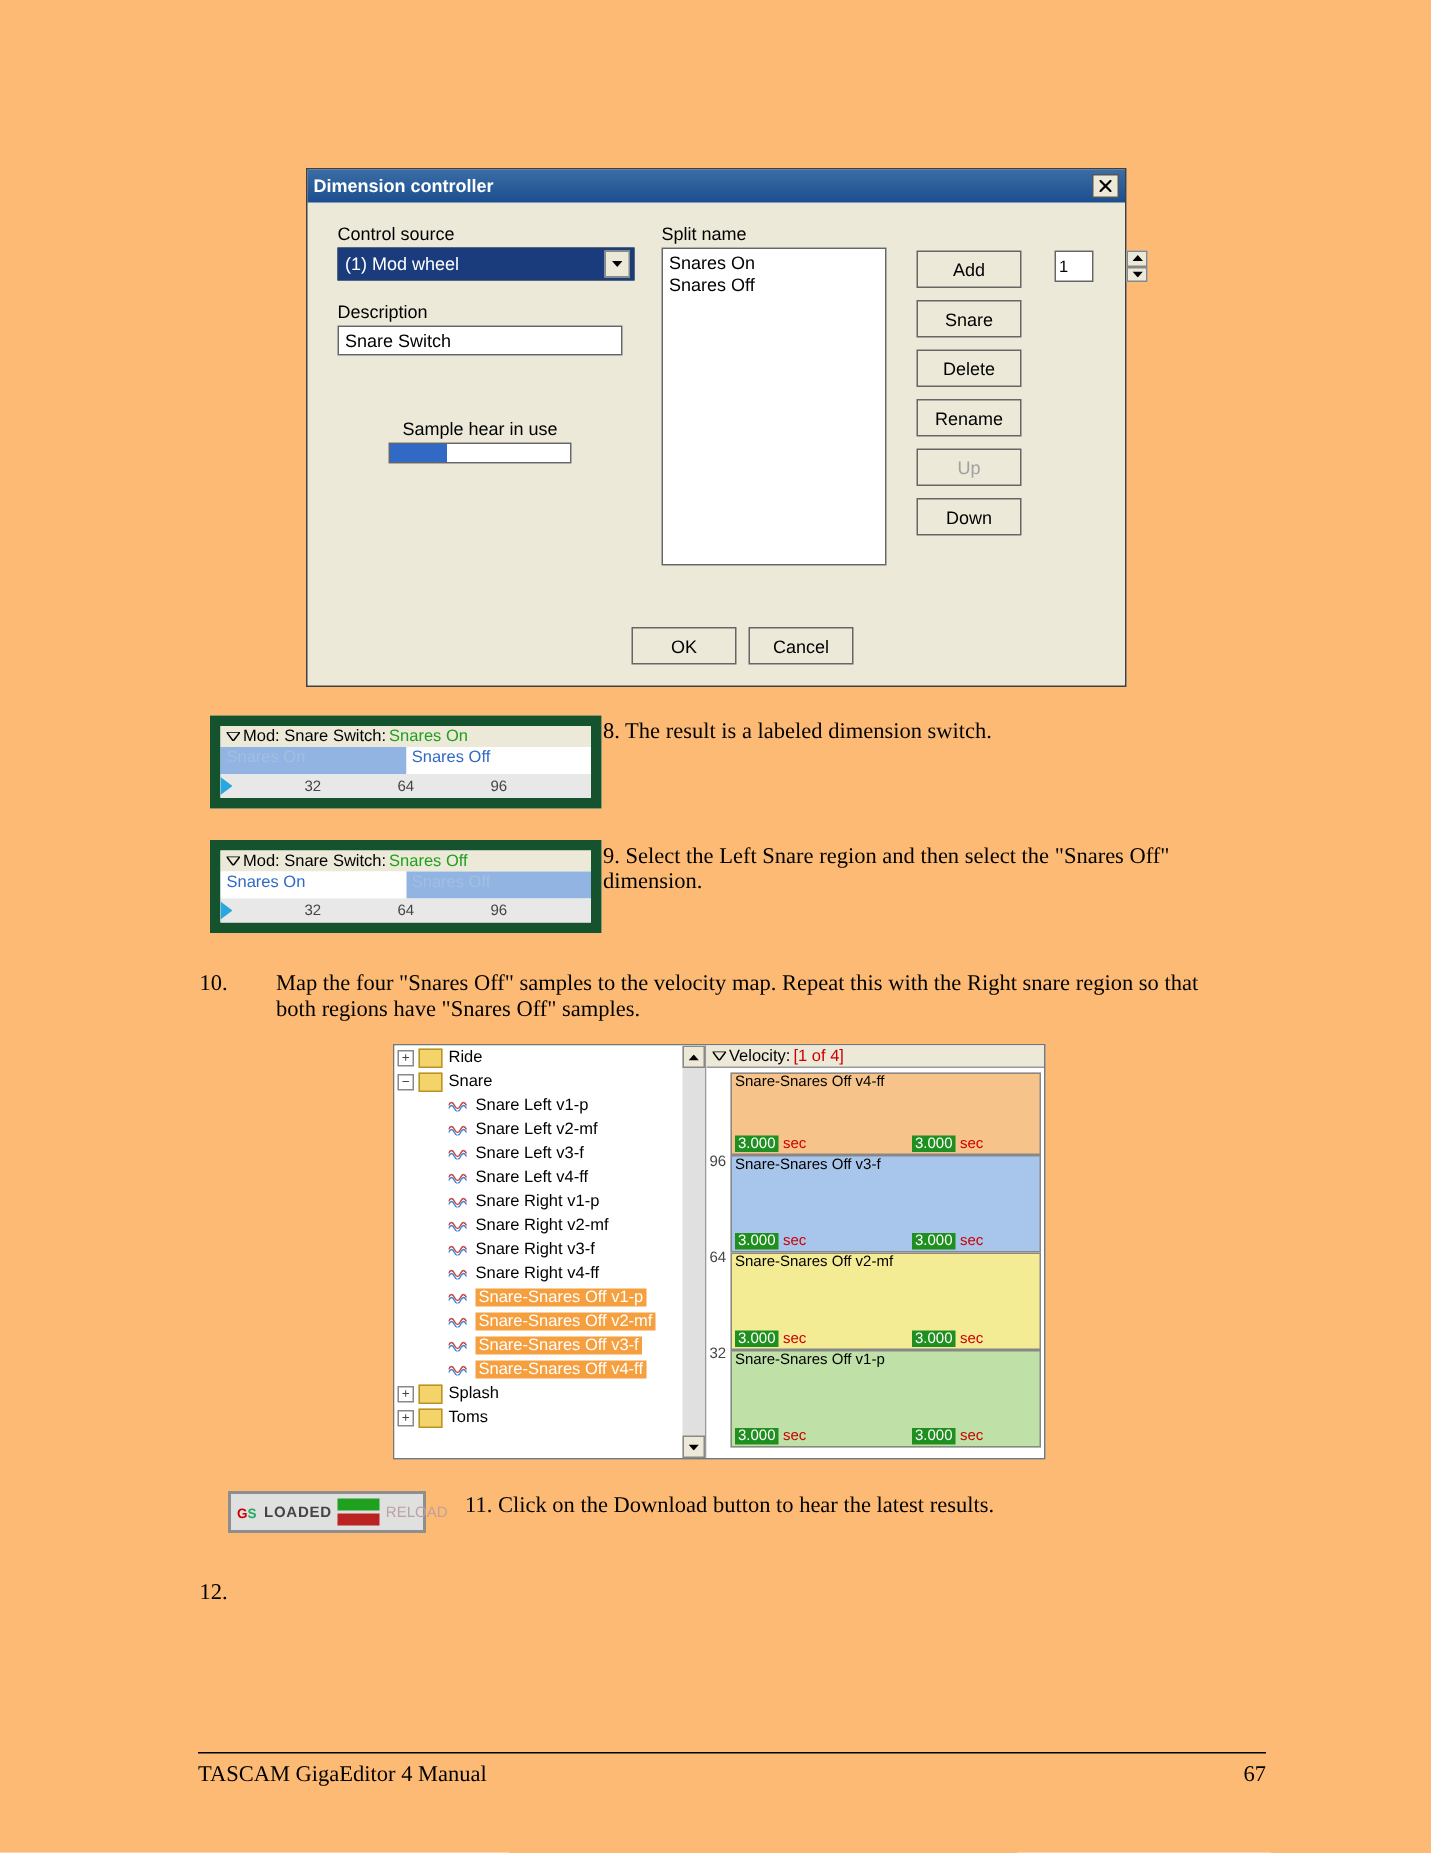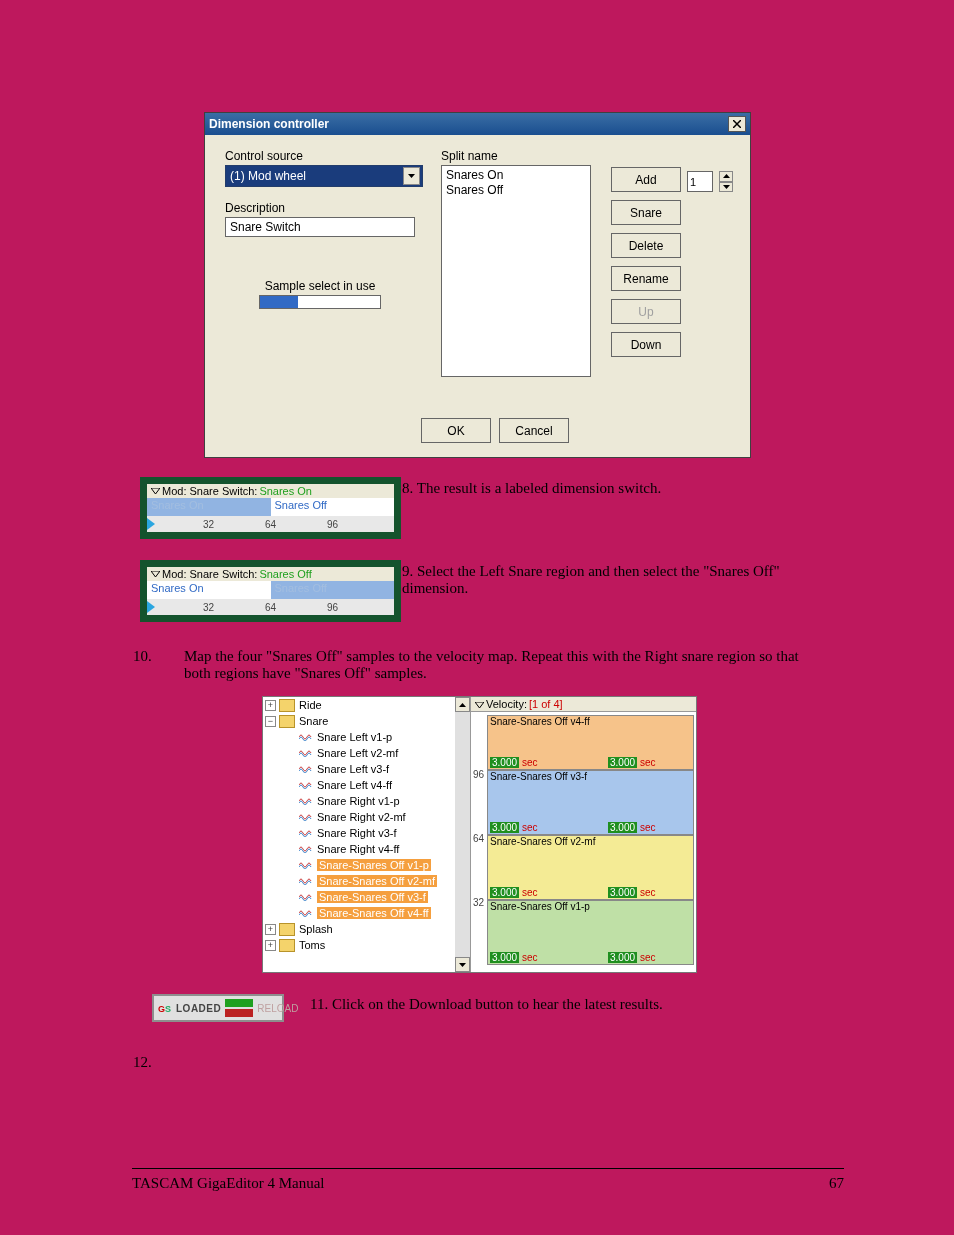--- a/index.html
+++ b/index.html
@@ -1,16 +1,16 @@
 <!DOCTYPE html>
 <html><head>
 <meta charset="utf-8">
 <style>
 body{margin:0;background:#fff;font-family:Tahoma,Verdana,sans-serif;font-size:11px;color:#000}
-.page{width:954px;height:1235px;position:relative;background:#be185d;margin:0 auto}
+.page{width:954px;height:1235px;position:relative;background:#fdba74;margin:0 auto}
 .serif{font-family:Georgia,'Times New Roman',serif;font-size:15px;color:#000}
 
 
 .dialog{position:absolute;left:204px;top:112px;width:545px;border:1px solid #404040;background:#ece9d8}
 .dialog .titlebar{background:linear-gradient(#3b6ea5,#1a4e8f);color:#fff;font-weight:bold;font-size:12px;padding:3px 4px;display:flex;justify-content:space-between;align-items:center}
 .dialog .close-x{width:16px;height:14px;background:#ece9d8;border:1px solid #555;display:flex;align-items:center;justify-content:center;color:#000;font-weight:bold;font-size:10px;line-height:1}
 .dialog .body{padding:18px 16px 54px 20px;position:relative;height:250px}
 .lbl{font-size:12px;color:#000}
 .winbtn{width:68px;height:23px;border:1px solid #666;background:#ece9d8;font-size:12px;display:flex;align-items:center;justify-content:center}
 .winbtn.disabled{color:#a0a0a0}
@@ -98,36 +98,36 @@
         <div class="combo" style="margin-top:2px">
           <span>(1) Mod wheel</span>
           <div class="arrow">
               <svg width="7" height="4">
                 <polygon points="0,0 7,0 3.5,4" fill="#000"></polygon>
               </svg>
             </div>
         </div>
         <div class="lbl" style="margin-top:14px">Description</div>
         <input class="textbox" style="margin-top: 2px;" value="Snare Switch">
-        <div class="lbl" style="margin-top:42px;text-align:center;width:190px">Sample select in use</div>
+        <div class="lbl" style="margin-top:42px;text-align:center;width:190px">Sample hear in use</div>
         <div class="prog" style="margin-top:2px;margin-left:34px">
             <div class="fill"></div>
           </div>
       </div>
 
       <div style="position:absolute;left:236px;top:14px;width:150px">
         <div class="lbl">Split name</div>
         <div class="listbox" style="margin-top:2px">
           <div>Snares On</div>
           <div>Snares Off</div>
         </div>
       </div>
 
       <div style="position:absolute;left:406px;top:32px;display:flex;flex-direction:column;gap:8px">
-        <div style="display:flex;gap:6px;align-items:flex-end">
+        <div style="display:flex;gap:22px;align-items:flex-start">
           <div class="winbtn">
               <span>Add</span>
             </div>
           <input class="spin" value="1" style="">
           <div class="spinbtns">
             <div>
                 <svg width="7" height="4">
                   <polygon points="3.5,0 7,4 0,4" fill="#000"></polygon>
                 </svg>
               </div>

